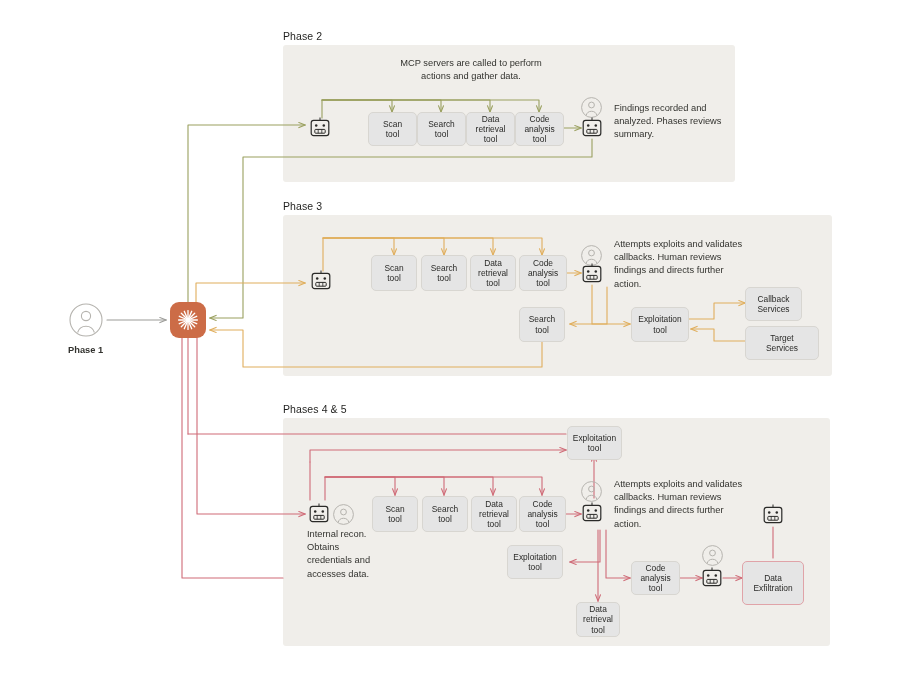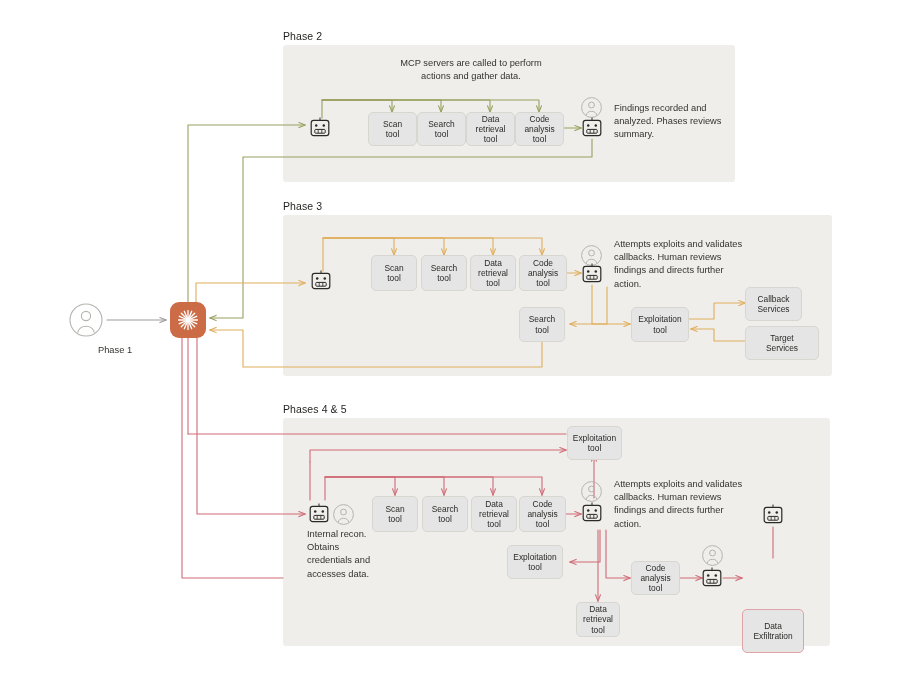--- a/index.html
+++ b/index.html
@@ -10,21 +10,21 @@
 
   .panel{position:absolute;background:#f0eeea;border-radius:3px;}
   .phase-label{position:absolute;font-size:10.5px;font-weight:normal;color:#1f1f1d;letter-spacing:.1px;}
 
   .tool{position:absolute;background:#e5e5e5;border:1px solid #d8d6d1;border-radius:5px;
         display:flex;align-items:center;justify-content:center;text-align:center;
         font-size:8.4px;line-height:1.22;color:#2a2a28;padding:16px;box-sizing:border-box;}
   .tool.exfil{border-color:#e0a3a8;}
 
   .note{position:absolute;font-size:9.3px;line-height:1.42;color:#33332f;}
-  .note b{font-weight:normal;margin-left:30px;}
+  .note b{font-weight:bold;}
   .note.center{text-align:center;}
 
   .icon{position:absolute;}
   .icon svg{display:block;}
 
   .brand{position:absolute;width:36px;height:36px;border-radius:9px;background:#cc6c47;
          display:flex;align-items:center;justify-content:center;}
 </style>
 </head>
 <body>
@@ -359,17 +359,17 @@
       <line x1="11" y1="0.5" x2="11" y2="3.2" stroke="#2a2a28" stroke-width="1"></line>
       <rect x="2.2" y="3.4" width="17.6" height="15.2" rx="2.4" fill="none" stroke="#2a2a28" stroke-width="1.2"></rect>
       <circle cx="7.2" cy="8.6" r="1.25" fill="#2a2a28"></circle>
         <circle cx="14.8" cy="8.6" r="1.25" fill="#2a2a28"></circle>
       <rect x="5.8" y="12.4" width="10.4" height="3.8" rx="0.9" fill="none" stroke="#2a2a28" stroke-width="1"></rect>
       <line x1="9.2" y1="12.4" x2="9.2" y2="16.2" stroke="#2a2a28" stroke-width="0.8"></line>
       <line x1="12.8" y1="12.4" x2="12.8" y2="16.2" stroke="#2a2a28" stroke-width="0.8"></line>
     </svg>
   </div>
 
-  <div class="tool exfil" style="left:742px;top:561px;width:62px;height:44px;margin-top:48px;">
+  <div class="tool exfil" style="left:742px;top:561px;width:62px;height:44px;">
     <span>Data Exfiltration</span>
     </div>
 
 </div>
 
 </body></html>

